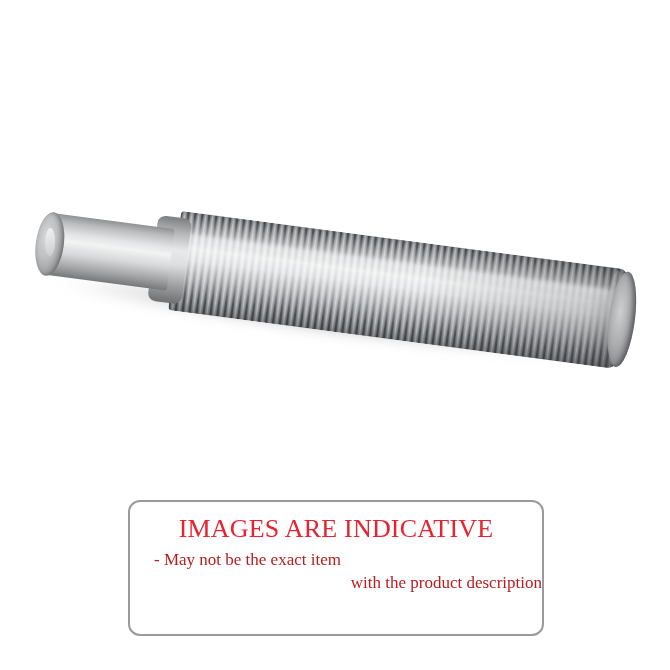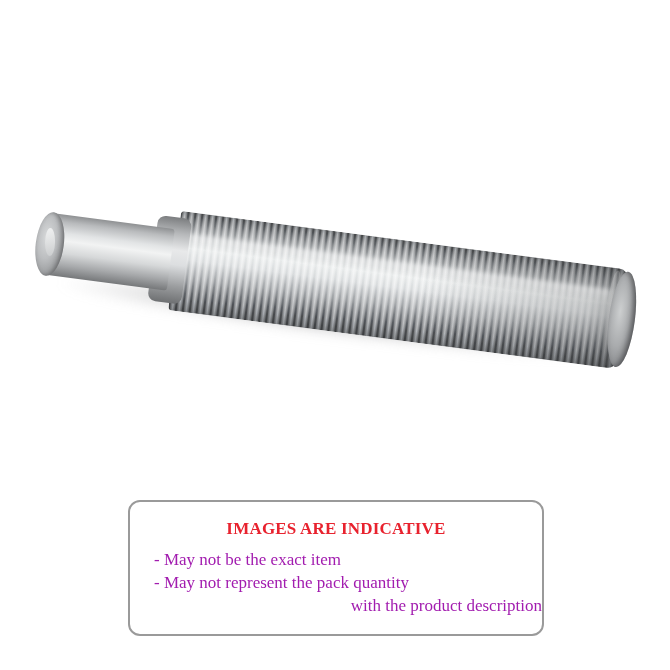--- a/index.html
+++ b/index.html
@@ -197,28 +197,28 @@
     height: 136px;
     background: #ffffff;
     border: 2px solid #9a9a9a;
     border-radius: 12px;
     box-sizing: border-box;
     padding: 10px 0 0 0;
     text-align: center;
   }
   #indicative-title {
     color: #e8222e;
-    font-size: 17px;
-    font-weight: bold;
+    font-size: 26px;
+    font-weight: normal;
     letter-spacing: 0.2px;
     line-height: 30px;
     margin: 2px 0 4px 0;
   }
   .indicative-line {
-    color: #a21caf;
+    color: #b91c1c;
     font-size: 17px;
     line-height: 23px;
     text-align: left;
     padding-left: 24px;
   }
   .indicative-line.indent {
     padding-left: 38px;
     text-align: right;
   }
 </style>
@@ -238,17 +238,16 @@
       <div class="flange"></div>
       <div class="hub"></div>
       <div class="hub-face"></div>
       <div class="hub-bore"></div>
     </div>
   </div>
 
   <div id="indicative-box">
     <div id="indicative-title">IMAGES ARE INDICATIVE</div>
     <div class="indicative-line">- May not be the exact item</div>
-    <div class="indicative-line">- May not represent the pack quantity</div>
     <div class="indicative-line indent">with the product description</div>
   </div>
 
 </div>
 
 </body></html>

